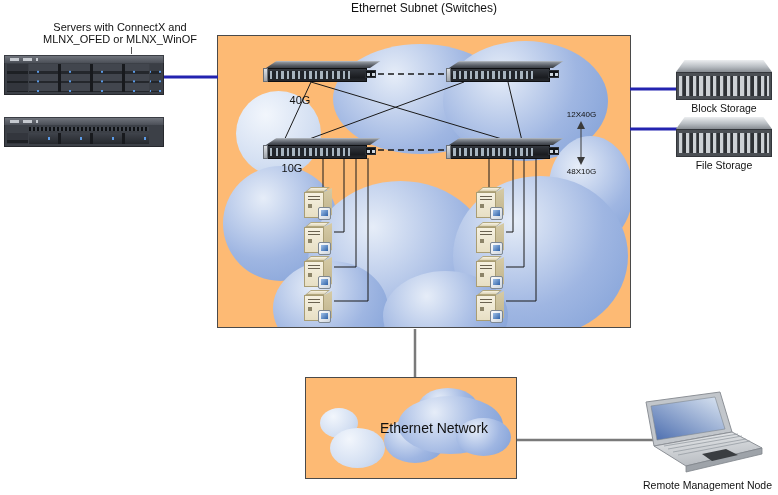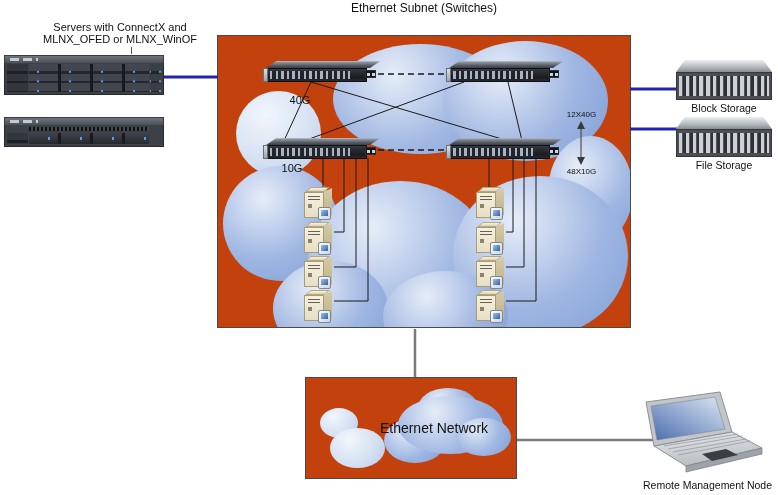--- a/index.html
+++ b/index.html
@@ -8,21 +8,21 @@
            font-family:"Liberation Sans", sans-serif; color:var(--text,#111); }
 
   .txt { position:absolute; text-align:center; color:var(--text,#111); }
 
   
   .lobe { position:absolute; border-radius:50%; z-index:1;
           background:radial-gradient(circle at 35% 28%, var(--cloud_light,#e6edf8), var(--cloud_mid,#9fb6e2) 55%, var(--cloud_deep,#7e9ed6)); }
   .lobe.light { background:radial-gradient(circle at 35% 28%, #f2f6fc, #d3dff2 60%, #b6cae9); }
 
   
-  .frame { position:absolute; background:#c2410c; border:1px solid var(--box_border,#4a4a4a); overflow:hidden; }
+  .frame { position:absolute; background:#fdba74; border:1px solid var(--box_border,#4a4a4a); overflow:hidden; }
 
   
   svg.links { position:absolute; left:0; top:0; z-index:2; pointer-events:none; }
   .diag  { stroke:var(--diagram_line,#1a1a1a); stroke-width:1; fill:none; }
   .dash  { stroke:var(--diagram_line,#1a1a1a); stroke-width:1.5; fill:none; stroke-dasharray:6 4; }
   .hostl { stroke:var(--diagram_line,#1a1a1a); stroke-width:1; fill:none; }
   .blue  { stroke:var(--link_blue,#2323b0); stroke-width:3; fill:none; }
   .gray  { stroke:var(--connector_gray,#7a7a7a); stroke-width:2.5; fill:none; }
   .arrow-line { stroke:#3a3a3a; stroke-width:1; fill:none; }
   .arrowhead  { fill:#3a3a3a; }

